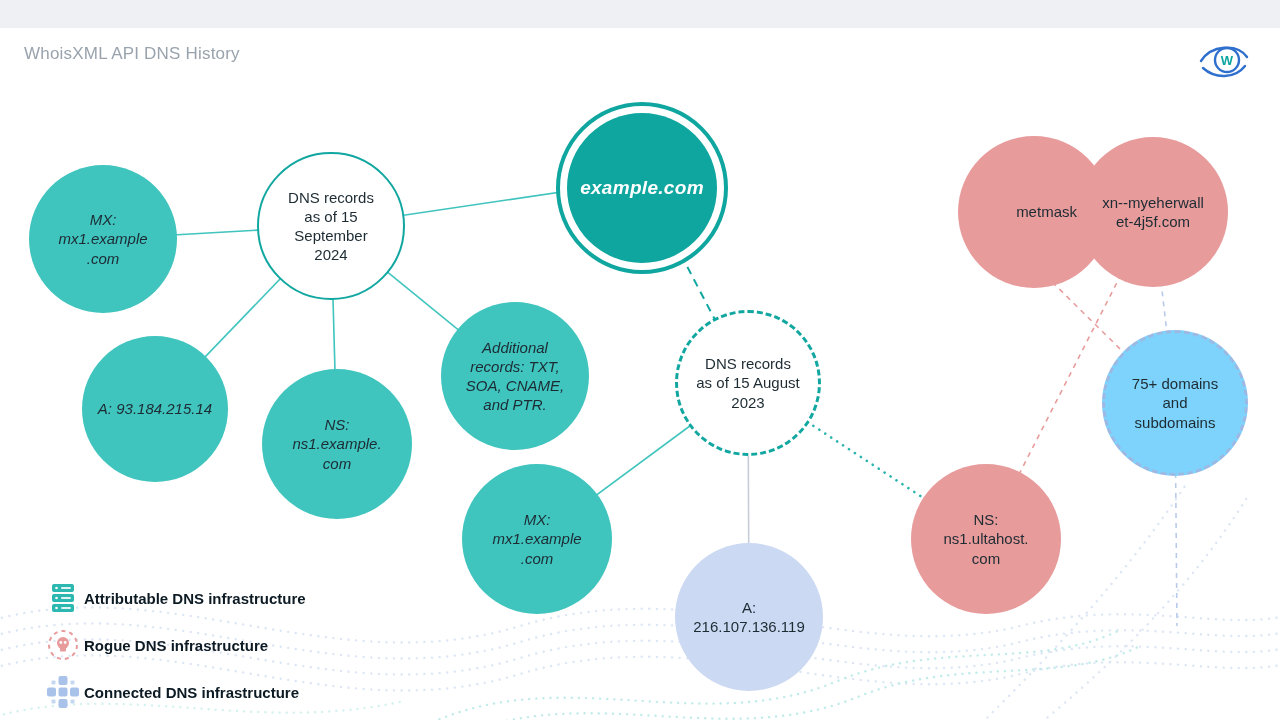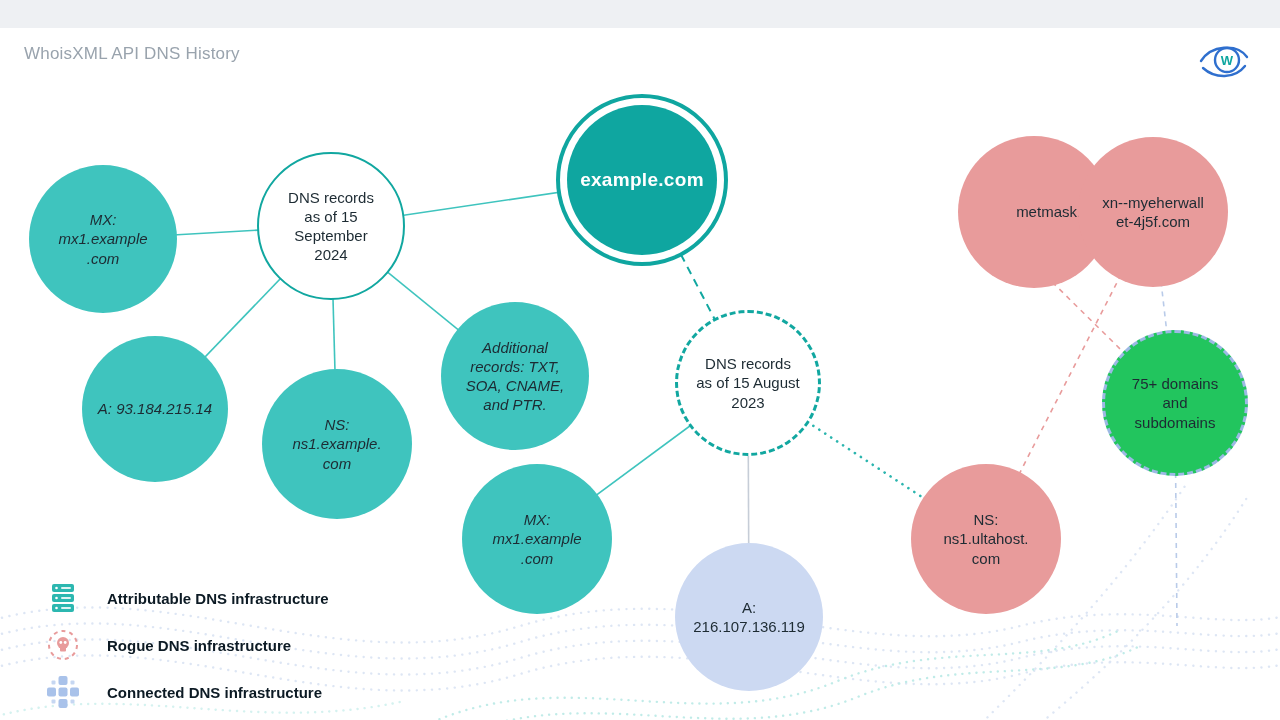--- a/index.html
+++ b/index.html
@@ -24,54 +24,54 @@
     position:absolute; z-index:3; border-radius:50%;
     display:flex; align-items:center; justify-content:center;
     text-align:center; color:#1d2b33; font-size:15px; line-height:1.28;
   }
   .node span { white-space:pre-line; padding:0 8px; }
   .teal { background:#3fc4be;font-style:italic; }
   .pink { background:#e89b9b; }
   .blue { background:#ccd9f2; }
   .hub-solid       { background:#fff; border:2.5px solid #11a7a0; }
   .hub-dashed-teal { background:#fff; border:3px dashed #11a7a0; }
-  .hub-dashed-blue { background:#22c55e; border:3px dashed #9cb9e4;text-align:center; }
+  .hub-dashed-blue { background:#7dd3fc; border:3px dashed #9cb9e4;text-align:center; }
 
   
   #n-mx1-top      { left:29px;  top:137px; width:148px; height:148px; }
   #n-sept-hub     { left:257px; top:124px; width:148px; height:148px; }
   #n-a-93         { left:82px;  top:308px; width:146px; height:146px; }
   #n-ns1-example  { left:262px; top:341px; width:150px; height:150px; }
   #n-additional   { left:441px; top:274px; width:148px; height:148px; }
   #n-mx1-bottom   { left:462px; top:436px; width:150px; height:150px; }
   #n-aug-hub      { left:675px; top:282px; width:146px; height:146px; }
   #n-a-216        { left:675px; top:515px; width:148px; height:148px; }
   #n-metmask      { left:958px; top:108px; width:152px; height:152px;justify-content:flex-end; }
   #n-xn           { left:1078px;top:109px; width:150px; height:150px;text-align:center; }
   #n-ns1-ultahost { left:911px; top:436px; width:150px; height:150px; }
   #n-75-domains   { left:1102px;top:302px; width:146px; height:146px; }
   #n-example2     { left:1103px;top:524px; width:148px; height:148px; }
 
   
   #n-example-com {
-    position:absolute; left:556px; top:66px; width:172px; height:172px;
-    border-radius:50%; border:4px solid #0fa6a0; background:#fff; z-index:3;
+    position:absolute; left:556px; top:74px; width:172px; height:172px;
+    border-radius:50%; border:4px solid #0fa6a0; background:#fff; z-index:3;font-style:italic;
   }
   #n-example-com .core {
     position:absolute; inset:7px; border-radius:50%;
     background:#0fa6a0; display:flex; align-items:center; justify-content:center;
     color:#fff; font-weight:700; font-size:19px; letter-spacing:.3px;
   }
 
   
   #legend {
     position:absolute; left:46px; top:553px; z-index:5;
     display:flex; flex-direction:column; gap:13px;
   }
-  .legend-row { display:flex; align-items:center; gap:27px; }
+  .legend-row { display:flex; align-items:center; gap:4px; }
   .legend-label { font-size:15px; font-weight:700; color:#0c1a24; }
 </style>
 </head>
 <body>
 
 <div id="canvas">
 
   <svg id="waves" class="layer" viewBox="0 0 1280 720">
     <g fill="none" stroke-linecap="round" stroke-width="2.4" opacity="0.55">
       <path d="M -20 596 C 160 538, 330 656, 520 598 C 700 544, 860 638, 1020 598 C 1140 568, 1230 608, 1300 584" stroke="#c3d2ec" stroke-dasharray="0.1 7.5"></path>

